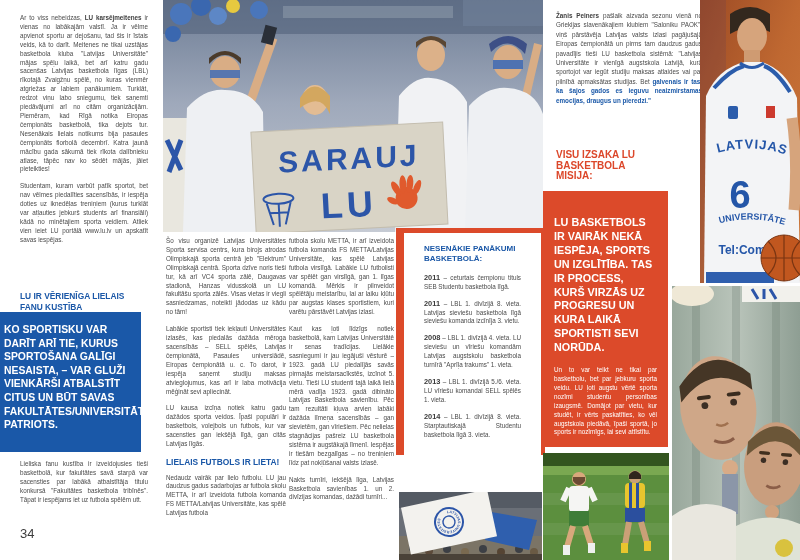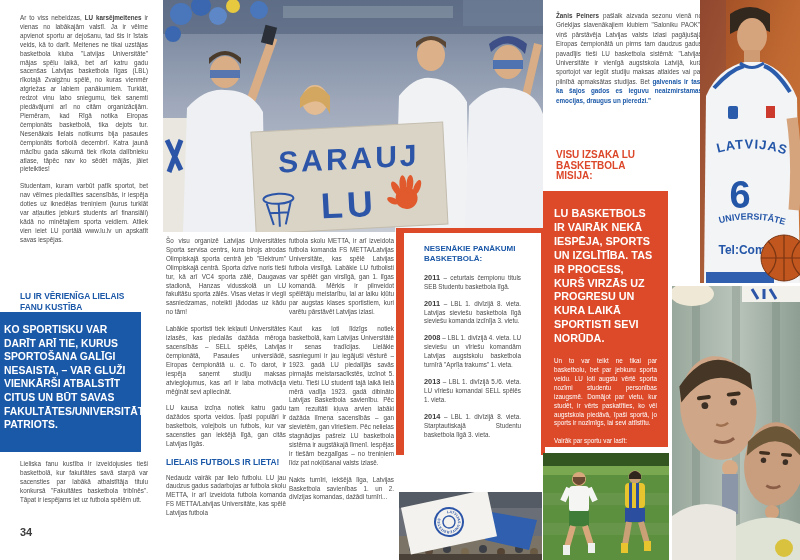--- a/index.html
+++ b/index.html
@@ -10,28 +10,28 @@
   .body-text{font-size:6.3px;line-height:8.9px;text-align:justify;color:#4a4a4a}
   .body-text p{margin-bottom:8px}
   .col-heading{font-size:8.4px;line-height:10.6px;font-weight:bold;color:#1a57a7;margin:3px 0 6px}
   .red-heading{font-size:10px;line-height:10.6px;font-weight:bold;color:#dc472a}
   b.dark{color:#3d3d3d}
   .highlight{color:#1a58a8;font-weight:bold}
   .blue-box{background:#1a58a8;color:#fff;font-weight:bold;font-size:10.4px;line-height:13.6px;
             padding:11px 8px 11px 4px}
   .orange-panel{background:#dc4a2a}
   .white-box{background:#fff;padding:11px 20px}
-  .red-box{background:#dc4a2a;color:#fff;padding:16px 11px}
+  .red-box{background:#dc4a2a;color:#fff;padding:25px 11px}
   .red-box .big{font-size:10.8px;line-height:13.9px;font-weight:bold;margin-bottom:11px}
   .red-box .small{font-size:6.3px;line-height:8.9px;text-align:justify;margin-bottom:9px}
   .red-box .links{font-size:6.3px;line-height:8.9px}
   .tl-heading{font-size:8px;line-height:10.4px;font-weight:bold;color:#1a57a7;margin-bottom:9px}
   .tl-entry{font-size:6.3px;line-height:8.9px;text-align:justify;margin-bottom:8px;color:#4a4a4a}
   .tl-entry .yr{font-weight:bold;font-size:7.4px;color:#3a3a3a}
-  .pagenum{font-size:11px;font-weight:bold;color:#3d3d3d}
+  .pagenum{font-size:13px;font-weight:normal;color:#3d3d3d}
   svg{display:block}
 </style>
 </head>
 <body>
 
 <div id="canvas">
 
   <div class="abs body-text" style="left:20px;top:14px;width:128px">
     <p><span>Ar to viss nebeidzas, </span><b class="dark">LU karsējmeitenes</b><span> ir vienas no labākajām valstī. Ja ir vēlme apvienot sportu ar dejošanu, tad šis ir īstais veids, kā to darīt. Meitenes ne tikai uzstājas basketbola kluba "Latvijas Universitāte" mājas spēļu laikā, bet arī katru gadu sacenšas Latvijas basketbola līgas (LBL) rīkotajā Zvaigžņu spēlē, no kuras vienmēr atgriežas ar labiem panākumiem. Turklāt, redzot viņu labo sniegumu, tiek saņemti piedāvājumi arī no citām organizācijām. Piemēram, kad Rīgā notika Eiropas čempionāts basketbolā, tika dejots tur. Nesenākais lielais notikums bija pasaules čempionāts florbolā decembrī. Katra jaunā mācību gada sākumā tiek rīkota dalībnieku atlase, tāpēc nav ko sēdēt mājās, jāiet pieteikties!</span></p>
     <p>Studentam, kuram varbūt patīk sportot, bet nav vēlmes piedalīties sacensībās, ir iespēja doties uz iknedēļas treniņiem (kurus turklāt var atļauties jebkurš students arī finansiāli) kādā no minētajiem sporta veidiem. Atliek vien ieiet LU portālā www.lu.lv un apskatīt savas iespējas.</p>

